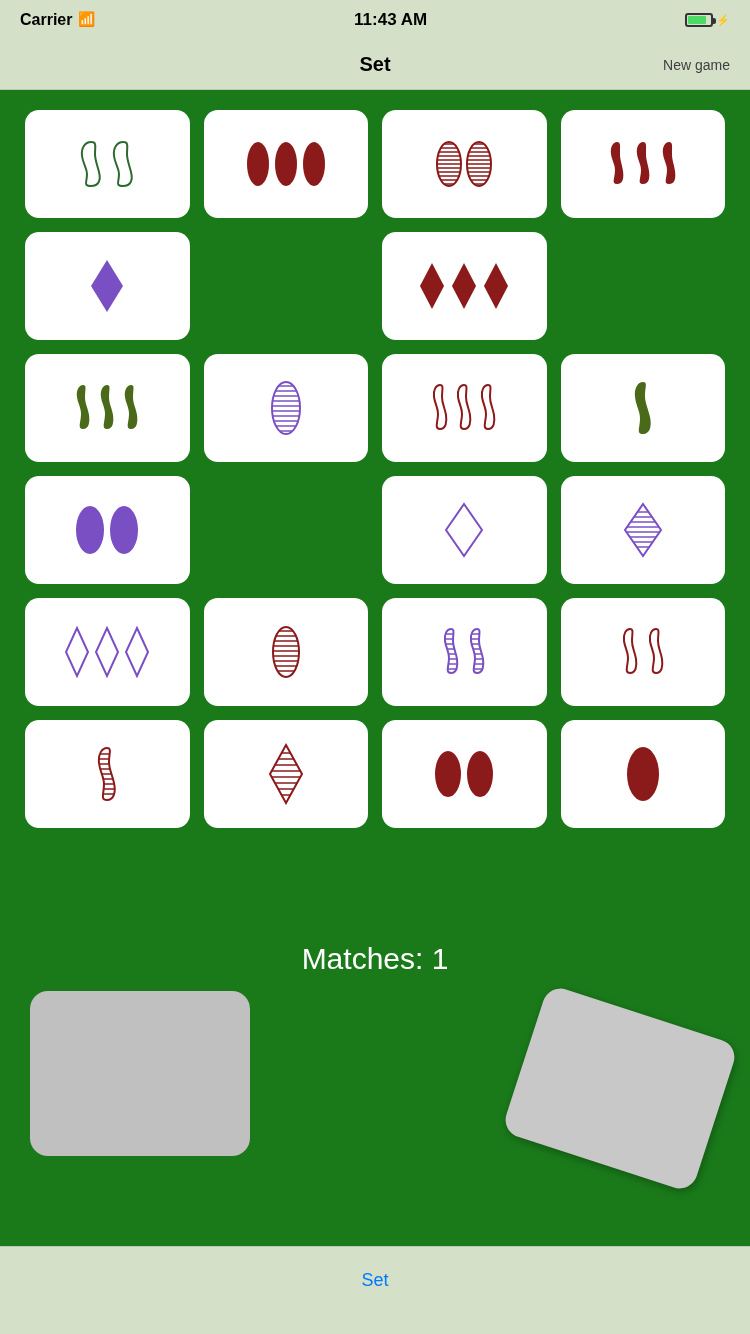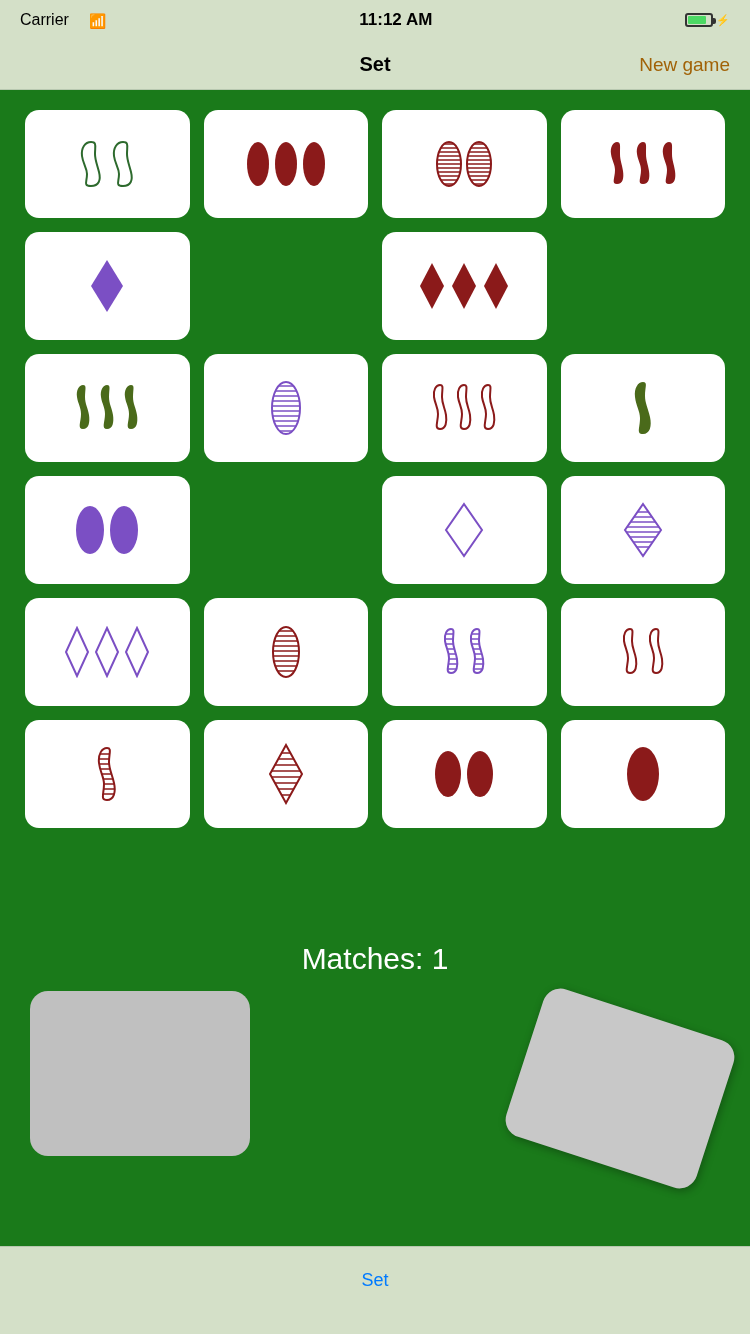--- a/index.html
+++ b/index.html
@@ -16,21 +16,21 @@
     .status-bar {
       height: 40px;
       background: #d4e0c8;
       display: flex;
       align-items: center;
       justify-content: space-between;
       padding: 0 20px;
       font-size: 16px;
       font-weight: 500;
     }
-    .status-carrier { display: flex; align-items: flex-end; gap: 20px; }
+    .status-carrier { display: flex; align-items: flex-start; gap: 6px; font-weight: bold; }
     .wifi-icon { font-size: 14px; }
     .status-time { font-size: 17px; font-weight: 600; }
     .status-battery { display: flex; align-items: center; gap: 3px; font-size: 13px; }
     .battery-bar {
       width: 28px; height: 14px; border: 2px solid #333; border-radius: 3px;
       position: relative; display: flex; align-items: center; padding: 1px;
     }
     .battery-bar::after {
       content: ''; position: absolute; right: -5px; top: 3px;
       width: 3px; height: 6px; background: #333; border-radius: 0 2px 2px 0;
@@ -49,22 +49,22 @@
       border-bottom: 1px solid #b8c8b0;
     }
     .nav-title {
       font-size: 20px;
       font-weight: 600;
       color: #000;
     }
     .nav-new-game {
       position: absolute;
       right: 20px;
-      font-size: 19px;
-      color: #a16207;
+      font-size: 14px;
+      color: #404040;
       cursor: pointer;
     }
 
     
     .card-grid {
       display: grid;
       grid-template-columns: repeat(4, 1fr);
       grid-template-rows: repeat(6, 110px);
       gap: 14px;
       padding: 10px 0;
@@ -107,21 +107,21 @@
     .tab-item.inactive { color: #8e8e93; }
   </style>
 </head>
 <body>
 
 <div class="status-bar">
   <div class="status-carrier">
     <span>Carrier</span>
     <span class="wifi-icon">📶</span>
   </div>
-  <div class="status-time">11:12 AM</div>
+  <div class="status-time">11:43 AM</div>
   <div class="status-battery">
     <div class="battery-bar">
       <div class="battery-fill"></div>
     </div>
     <span class="bolt">⚡</span>
   </div>
 </div>
 
 <div class="nav-bar">
   <span class="nav-title">Set</span>

